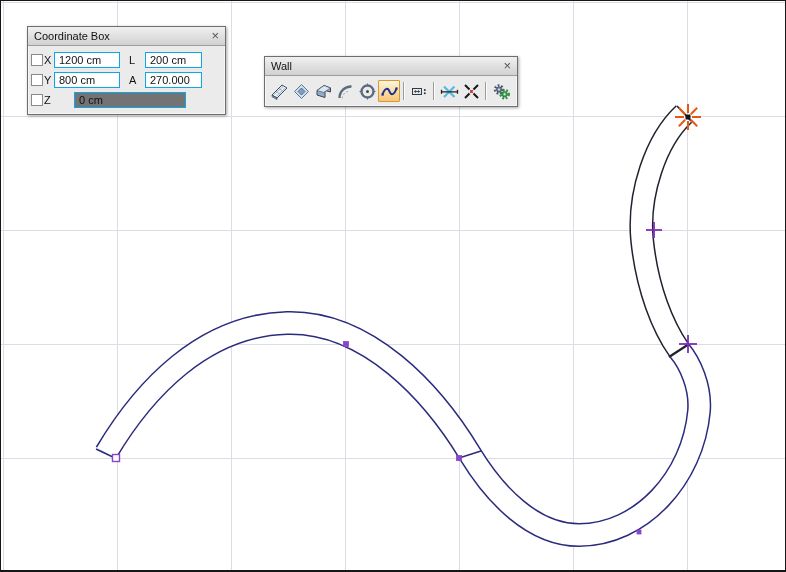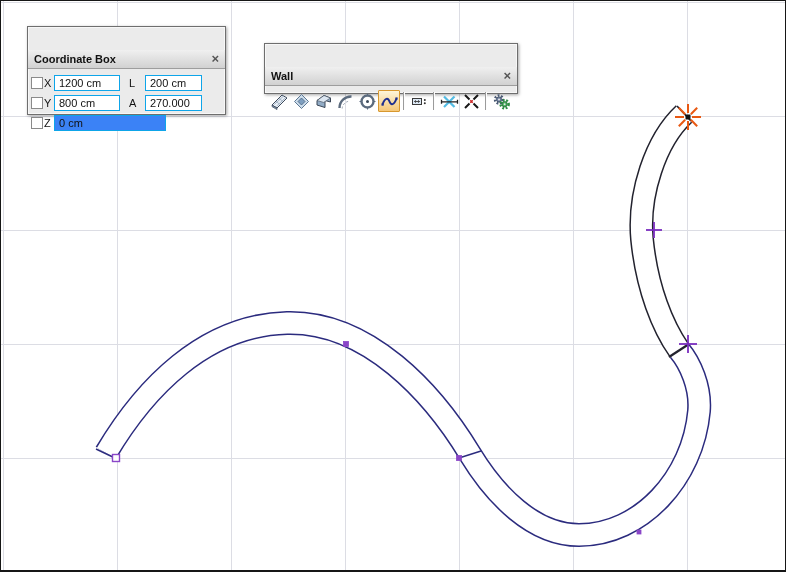--- a/index.html
+++ b/index.html
@@ -11,44 +11,43 @@
   #canvas-svg{position:absolute;left:0;top:0;}
   
   .palette{
     position:absolute;background:#ebebeb;border:1px solid #6e6e6e;
     box-shadow:1px 1px 3px rgba(0,0,0,.35), inset 0 0 0 1px #f7f7f7;
   }
   .palette-title{
     position:relative;height:18px;line-height:18px;
     background:linear-gradient(#f0f0f0,#d1d1d1);
     border-bottom:1px solid #9d9d9d;
-    font-size:11px;font-weight:bold;color:#111;padding:0 6px;
+    font-size:11px;font-weight:normal;color:#111;padding:0 6px;
     user-select:none;
-    margin-top:23px;
   }
   .close-btn{
     position:absolute;right:4px;top:0;line-height:17px;font-size:13px;color:#555;
     padding:0 2px;cursor:default;
   }
   
   #coordbox{left:26px;top:25px;width:197px;height:87px;}
   .cb-body{padding:4px 0 0 3px;}
   .cb-row{display:flex;align-items:center;height:20px;font-size:11px;color:#111;}
   .axis{display:flex;align-items:center;width:23px;}
   .cb{width:10px;height:10px;background:#fff;border:1px solid #8a8a8a;display:inline-block;margin-right:1px;}
   .axis-label{font-size:11px;}
   input.val{
     width:66px;height:16px;box-sizing:border-box;font:11px "Liberation Sans",sans-serif;
     padding:0 4px;border:1px solid #0ea5e9;background:#fff;color:#111;
   }
-  input.val.wide{width:112px;background:#3b82f6;}
+  input.val.wide{width:112px;background:#737373;margin-left:20px;}
   input.val.second{width:57px;}
   .mid-label{width:16px;text-align:left;margin-left:9px;font-size:11px;}
   
-  #walltb{left:263px;top:42px;width:252px;height:49px;}
+  #walltb{left:263px;top:55px;width:252px;height:49px;}
   .tb-body{display:flex;align-items:center;padding:3px 3px;height:24px;}
   .tbtn{
     width:22px;height:22px;display:flex;align-items:center;justify-content:center;
     border:1px solid transparent;box-sizing:border-box;
   }
   .tbtn.selected{
     background:linear-gradient(#fdf5da,#f5c778);
     border:1px solid #d8982f;border-radius:1px;
   }
   .tsep{width:1px;height:18px;background:#9b9b9b;border-right:1px solid #fdfdfd;margin:0 3px;}

